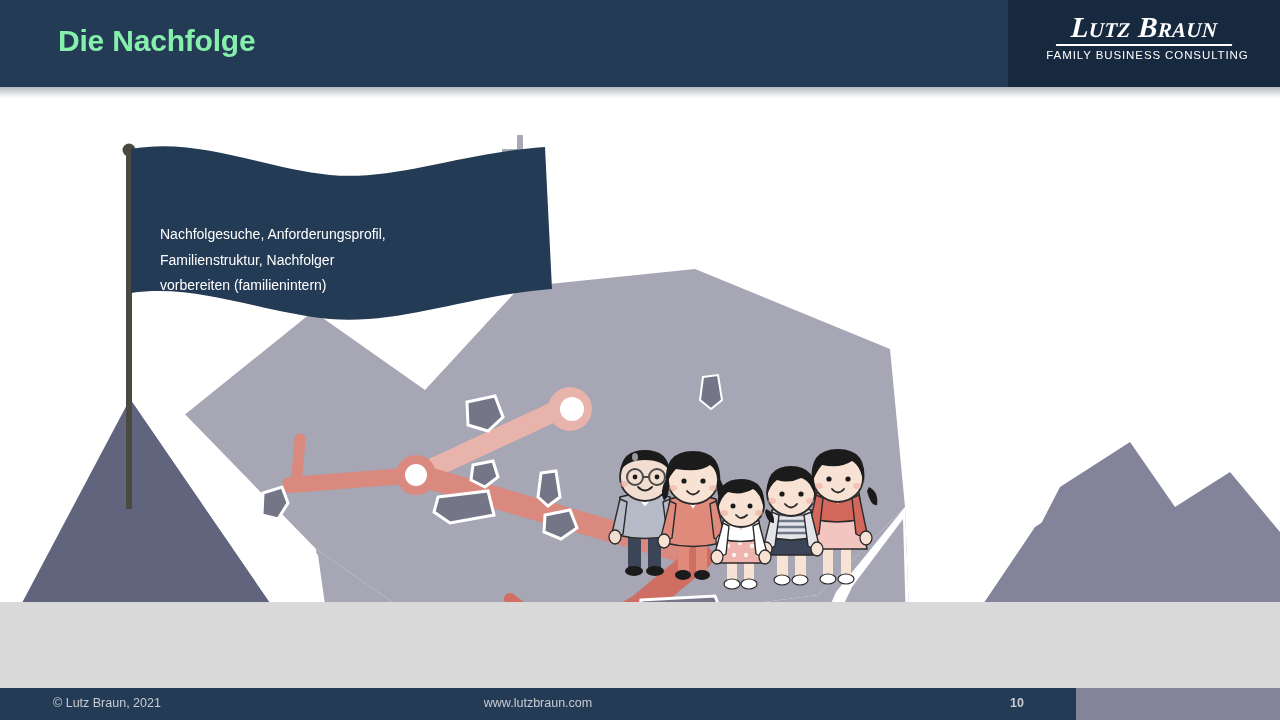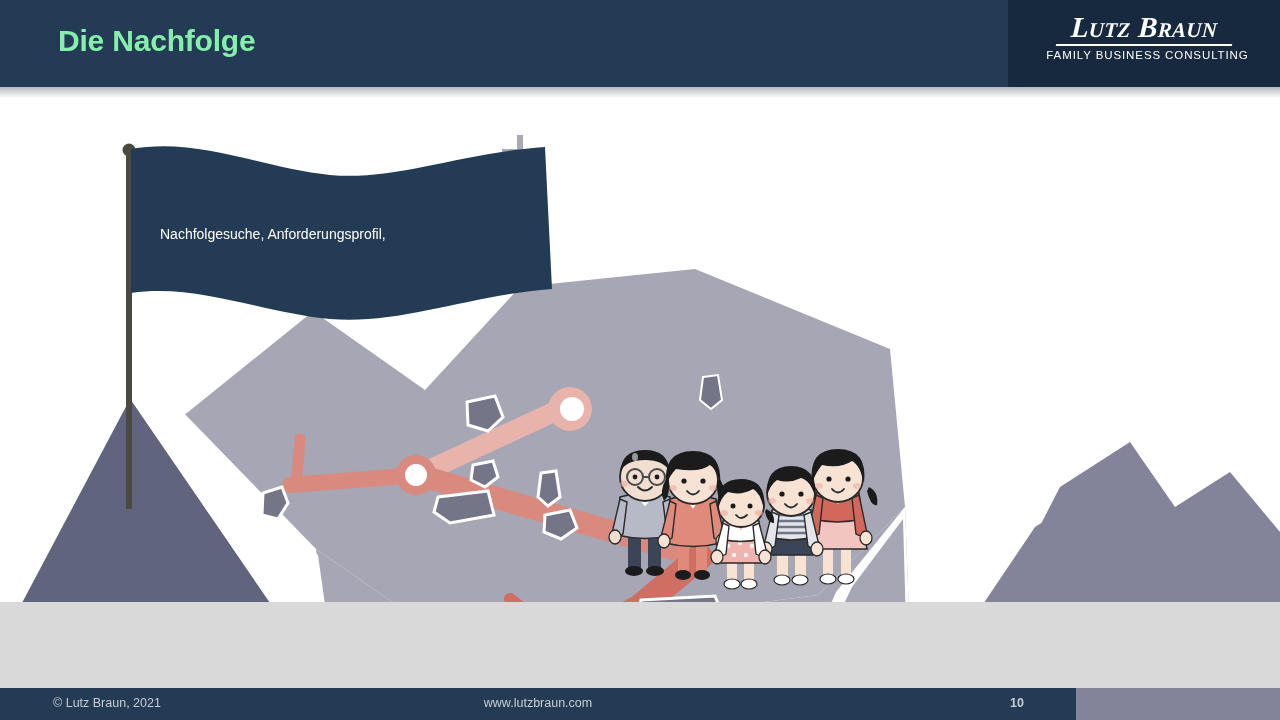--- a/index.html
+++ b/index.html
@@ -381,20 +381,22 @@
                C 200,50 265,82 330,88
                C 395,94 460,66 545,60
                L 552,202
                C 470,208 400,238 330,232
                C 262,226 198,196 131,206 Z" fill="#243b55" transform="translate(0,0)"></path>
     </svg>
   </div>
 
   <div class="flag-text">
     <div>Nachfolgesuche, Anforderungsprofil,</div>
+    <div>Familienstruktur, Nachfolger</div>
+    <div>vorbereiten (familienintern)</div>
   </div>
 
   <div class="header">
     <div class="header-title">Die Nachfolge</div>
     <div class="logo-panel">
       <div class="logo-wrap">
         <div class="logo-word"><span>L</span><span class="sml">UTZ</span> <span>B</span><span class="sml">RAUN</span></div>
         <div class="logo-rule"></div>
         <div class="logo-sub">FAMILY BUSINESS CONSULTING</div>
       </div>

